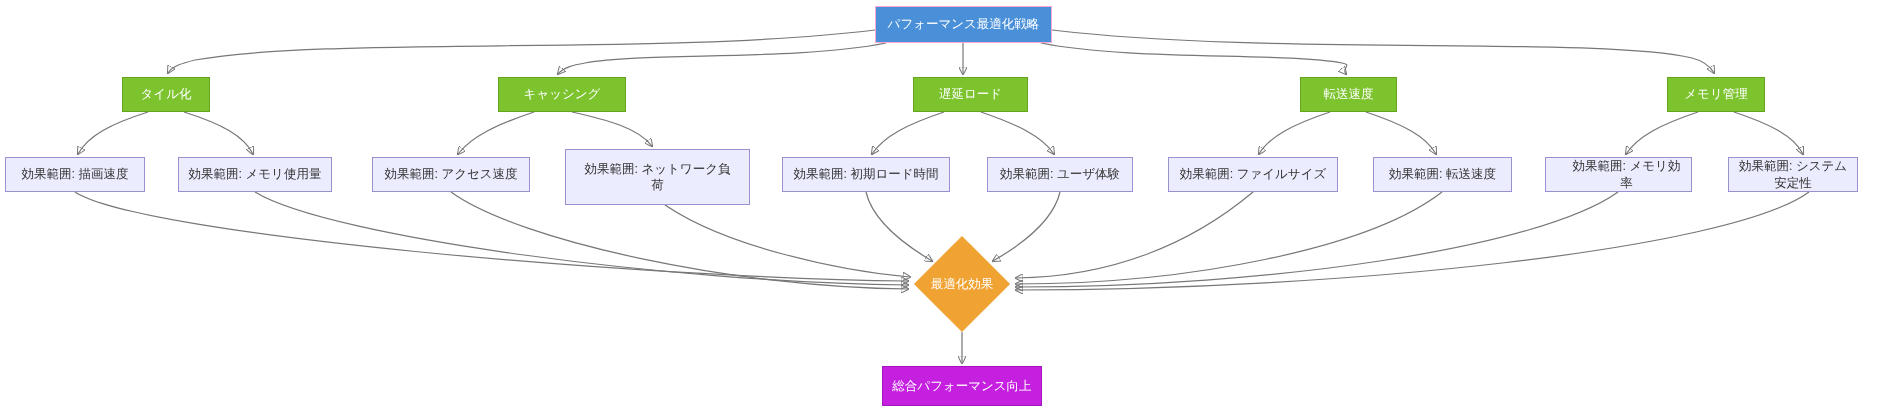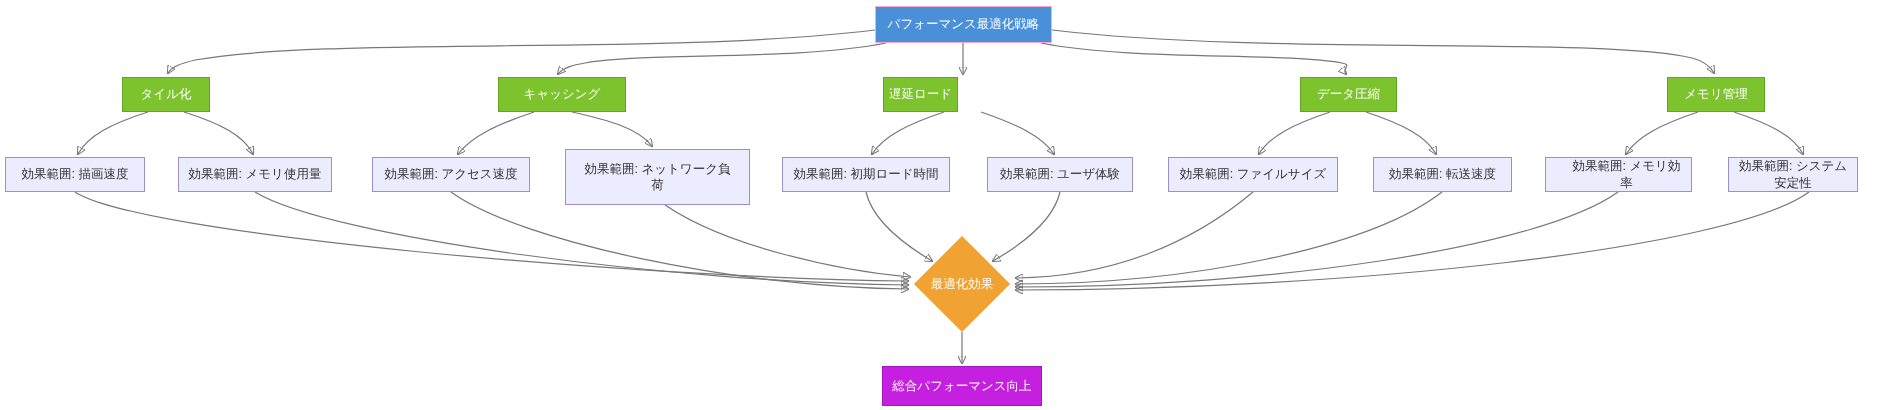--- a/index.html
+++ b/index.html
@@ -31,21 +31,21 @@
   .root-node {
     left: 875px; top: 6px; width: 177px; height: 37px;
     color: #ffffff; border: 1px solid #f9a8d4;
   }
   .strategy-node {
     top: 77px; height: 35px;
     color: #ffffff; border: 1px solid #64a51f;
   }
   .s0 { left: 122px;  width: 88px;  }
   .s1 { left: 498px;  width: 128px; }
-  .s2 { left: 883px;  width: 75px;  }
+  .s2 { left: 913px;  width: 115px;  }
   .s3 { left: 1300px; width: 97px;  }
   .s4 { left: 1667px; width: 98px;  }
   .effect-node {
     top: 157px; height: 35px;
     color: #333333; border: 1px solid #9a8fd0;
     padding: 0 8px;
   }
   .e0 { left: 5px;    width: 140px; }
   .e1 { left: 178px;  width: 154px; }
   .e2 { left: 372px;  width: 158px; }
@@ -113,21 +113,21 @@
     <path marker-end="url(#arr)" d="M 1809,192 C 1730,250 1340,290 1016,290"></path>
 
     <path marker-end="url(#arr)" d="M 962,332 L 962,363"></path>
   </svg>
 
   <div class="node root-node" style="background: rgb(74, 144, 217);">パフォーマンス最適化戦略</div>
 
   <div class="node strategy-node s0" style="background: rgb(124, 195, 46);">タイル化</div>
   <div class="node strategy-node s1" style="background: rgb(124, 195, 46);">キャッシング</div>
   <div class="node strategy-node s2" style="background: rgb(124, 195, 46);">遅延ロード</div>
-  <div class="node strategy-node s3" style="background: rgb(124, 195, 46);">データ圧縮</div>
+  <div class="node strategy-node s3" style="background: rgb(124, 195, 46);">転送速度</div>
   <div class="node strategy-node s4" style="background: rgb(124, 195, 46);">メモリ管理</div>
 
   <div class="node effect-node e0" style="background: rgb(236, 236, 255);">効果範囲: 描画速度</div>
   <div class="node effect-node e1" style="background: rgb(236, 236, 255);">効果範囲: メモリ使用量</div>
   <div class="node effect-node e2" style="background: rgb(236, 236, 255);">効果範囲: アクセス速度</div>
   <div class="node effect-node e3" style="background: rgb(236, 236, 255);">効果範囲: ネットワーク負荷</div>
   <div class="node effect-node e4" style="background: rgb(236, 236, 255);">効果範囲: 初期ロード時間</div>
   <div class="node effect-node e5" style="background: rgb(236, 236, 255);">効果範囲: ユーザ体験</div>
   <div class="node effect-node e6" style="background: rgb(236, 236, 255);">効果範囲: ファイルサイズ</div>
   <div class="node effect-node e7" style="background: rgb(236, 236, 255);">効果範囲: 転送速度</div>

